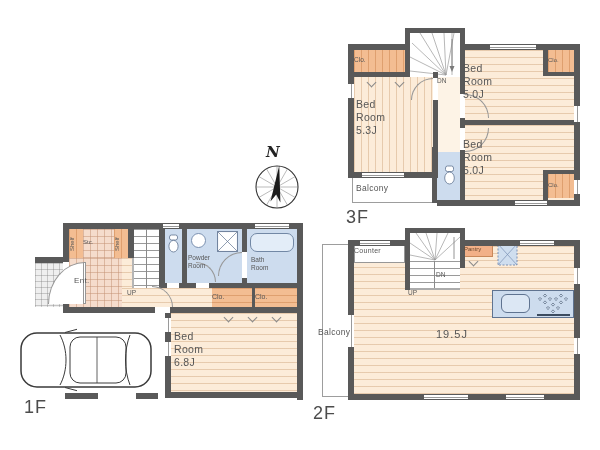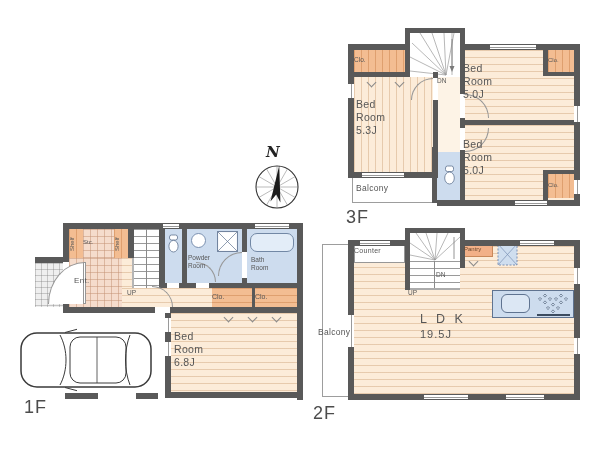--- a/index.html
+++ b/index.html
@@ -267,18 +267,17 @@
   <div class="win-h" style="left:424px;top:395px;width:44px;height:4px"></div>
   <div class="win-h" style="left:506px;top:395px;width:38px;height:4px"></div>
   <div class="win-h" style="left:360px;top:241px;width:30px;height:4px"></div>
   <div class="win-h" style="left:520px;top:241px;width:34px;height:4px"></div>
   <div class="chev" style="left:470px;top:258px"></div>
 
   <div class="lbl" style="left:354px;top:247px;width:51px;font-size:7px">Counter</div>
   <div class="lbl sm" style="left:464px;top:246px;width:29px;font-size:6px;color:#6b4a30">Pantry</div>
   <div class="lbl sm" style="left:436px;top:271px;width:22px">DN</div>
   <div class="lbl sm" style="left:408px;top:289px;width:22px">UP</div>
-  <div class="lbl" style="left:420px;top:312px;width:72px;font-size:12.5px;letter-spacing:3px">L D K</div>
-  <div class="lbl" style="left:420px;top:328px;width:72px;font-size:11px;letter-spacing:1px">19.5J</div>
+  <div class="lbl" style="left:436px;top:328px;width:72px;font-size:11px;letter-spacing:1px">19.5J</div>
   <div class="lbl" style="left:318px;top:327px;width:36px;font-size:8.5px">Balcony</div>
   <div class="lbl flr" style="left:313px;top:402px;width:40px">2F</div>
 
 </div>
 
 </body></html>

